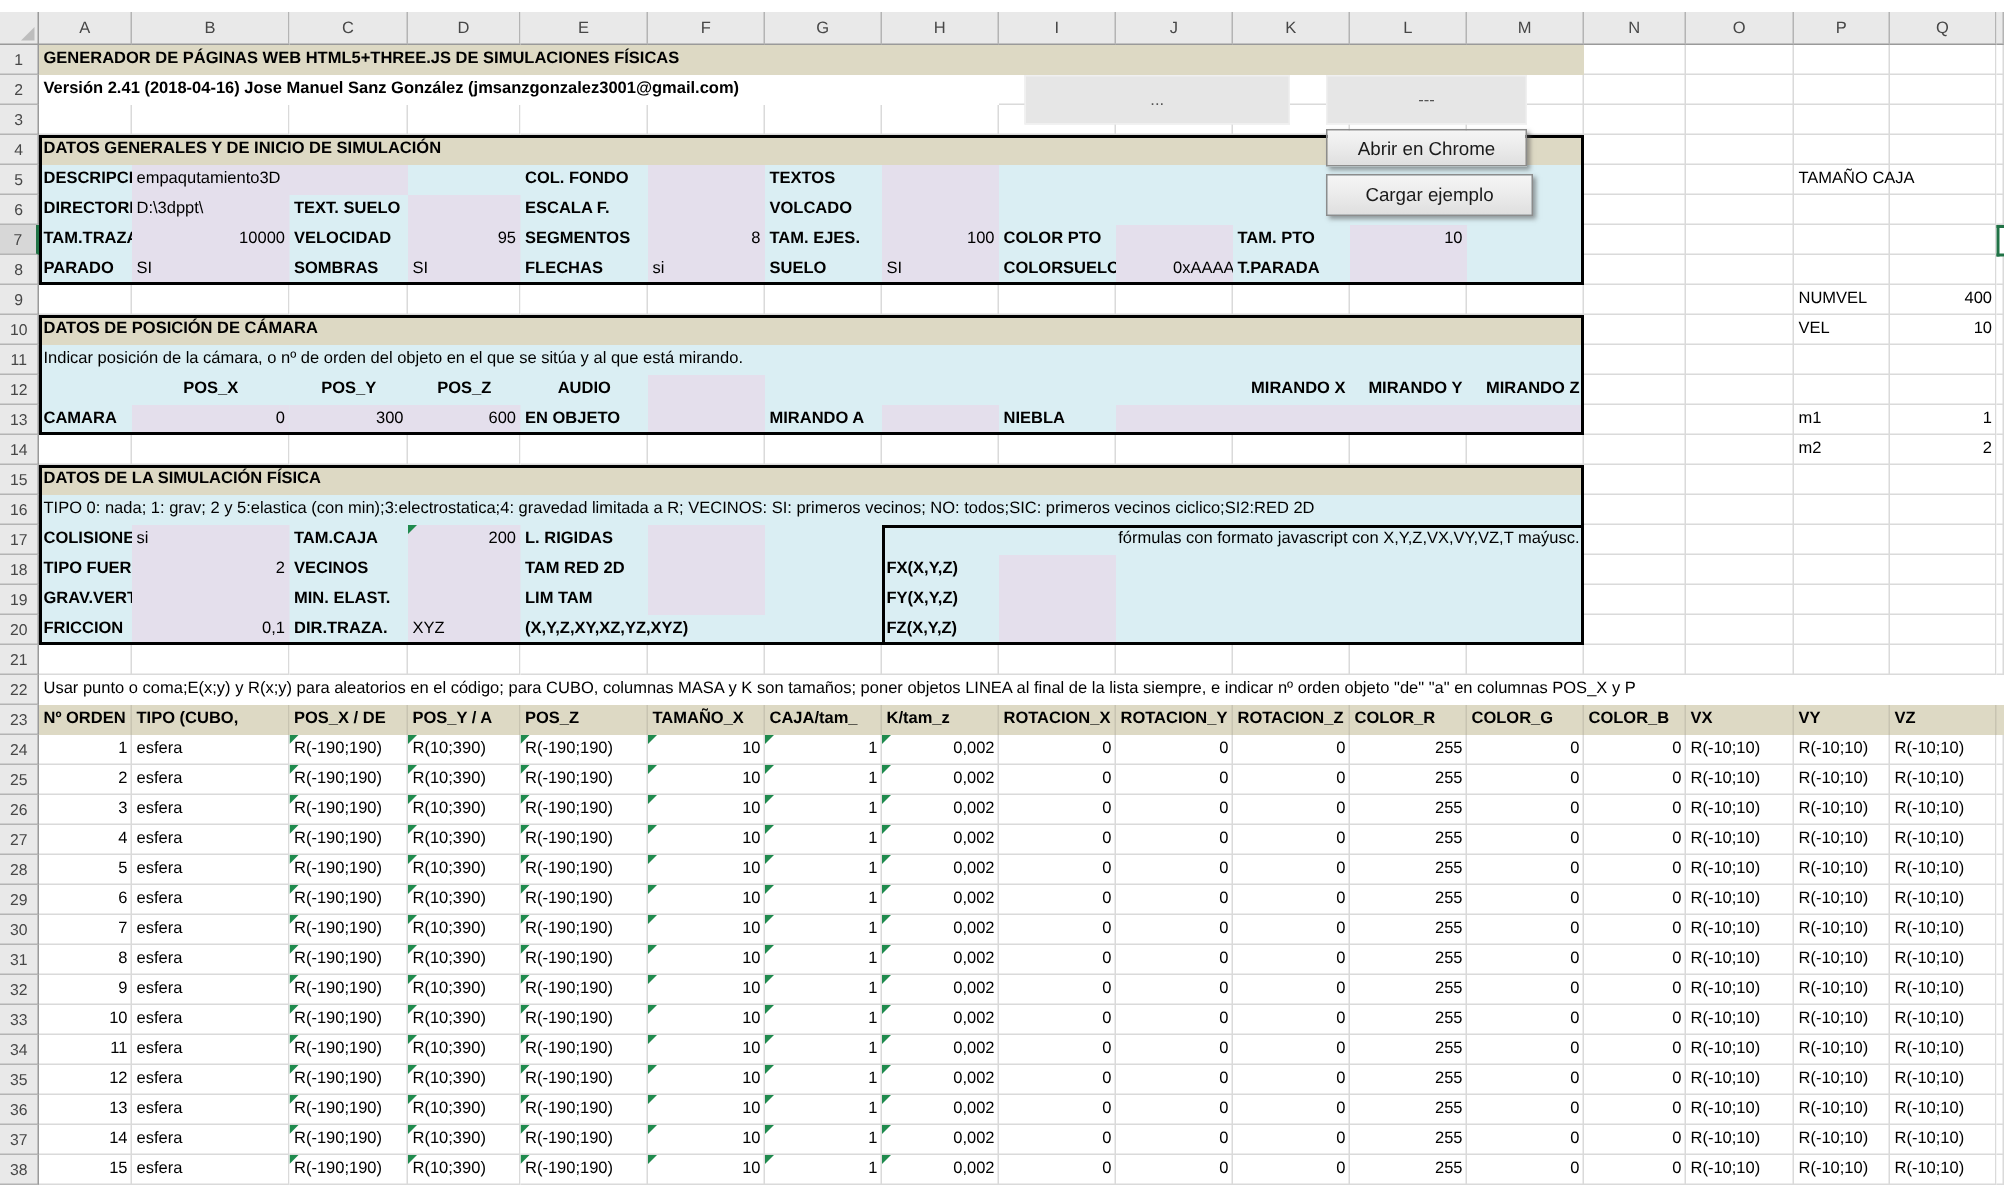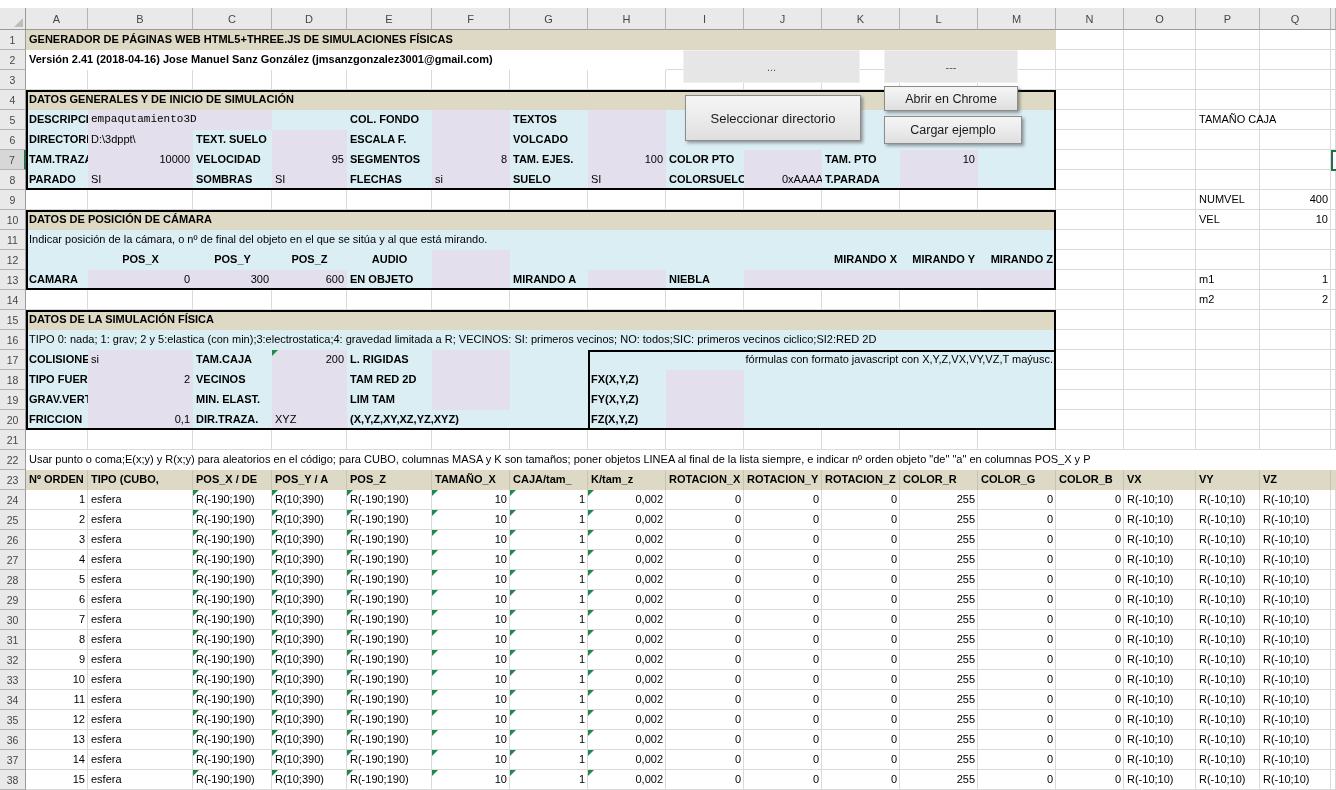--- a/index.html
+++ b/index.html
@@ -788,21 +788,21 @@
       <div class="bgcell" style="left: 1056px; top: 770px; width: 68px; height: 20px;"></div>
       <div class="bgcell" style="left: 1124px; top: 770px; width: 72px; height: 20px;"></div>
       <div class="bgcell" style="left: 1196px; top: 770px; width: 64px; height: 20px;"></div>
       <div class="bgcell" style="left: 1260px; top: 770px; width: 71px; height: 20px;"></div>
       <div class="bgcell" style="left: 1331px; top: 770px; width: 5px; height: 20px;"></div>
       <div class="cell tan b" style="left: 26px; top: 30px; width: 1030px;">GENERADOR DE PÁGINAS WEB HTML5+THREE.JS DE SIMULACIONES FÍSICAS</div>
       <div class="cell wht b" style="left: 26px; top: 50px; width: 640px;">Versión 2.41 (2018-04-16) Jose Manuel Sanz González (jmsanzgonzalez3001@gmail.com)</div>
       <div class="cell tan b" style="left: 26px; top: 90px; width: 1030px;">DATOS GENERALES Y DE INICIO DE SIMULACIÓN</div>
       <div class="cell blue" style="left: 26px; top: 110px; width: 1030px;"></div>
       <div class="cell b" style="left: 26px; top: 110px; width: 62px;">DESCRIPCION</div>
-      <div class="cell lav" style="left: 88px; top: 110px; width: 184px; font-family: Liberation Mono, monospace;">empaqutamiento3D</div>
+      <div class="cell lav" style="left: 88px; top: 110px; width: 184px;">empaqutamiento3D</div>
       <div class="cell b" style="left: 347px; top: 110px; width: 85px;">COL. FONDO</div>
       <div class="cell lav" style="left: 432px; top: 110px; width: 78px;"></div>
       <div class="cell b" style="left: 510px; top: 110px; width: 78px;">TEXTOS</div>
       <div class="cell lav" style="left: 588px; top: 110px; width: 78px;"></div>
       <div class="cell blue" style="left: 26px; top: 130px; width: 1030px;"></div>
       <div class="cell b" style="left: 26px; top: 130px; width: 62px;">DIRECTORIO</div>
       <div class="cell lav" style="left: 88px; top: 130px; width: 105px;">D:\3dppt\</div>
       <div class="cell b" style="left: 193px; top: 130px; width: 79px;">TEXT. SUELO</div>
       <div class="cell lav" style="left: 272px; top: 130px; width: 75px;"></div>
       <div class="cell b" style="left: 347px; top: 130px; width: 85px;">ESCALA F.</div>
@@ -829,21 +829,21 @@
       <div class="cell lav" style="left: 272px; top: 170px; width: 75px;">SI</div>
       <div class="cell b" style="left: 347px; top: 170px; width: 85px;">FLECHAS</div>
       <div class="cell lav" style="left: 432px; top: 170px; width: 78px;">si</div>
       <div class="cell b" style="left: 510px; top: 170px; width: 78px;">SUELO</div>
       <div class="cell lav" style="left: 588px; top: 170px; width: 78px;">SI</div>
       <div class="cell b" style="left: 666px; top: 170px; width: 78px;">COLORSUELO</div>
       <div class="cell lav" style="left: 744px; top: 170px; width: 78px; padding-left: 38px;">0xAAAA00</div>
       <div class="cell b" style="left: 822px; top: 170px; width: 78px;">T.PARADA</div>
       <div class="cell lav" style="left: 900px; top: 170px; width: 78px;"></div>
       <div class="cell tan b" style="left: 26px; top: 210px; width: 1030px;">DATOS DE POSICIÓN DE CÁMARA</div>
-      <div class="cell blue" style="left: 26px; top: 230px; width: 1030px;">Indicar posición de la cámara, o nº de final del objeto en el que se sitúa y al que está mirando.</div>
+      <div class="cell blue" style="left: 26px; top: 230px; width: 1030px;">Indicar posición de la cámara, o nº de orden del objeto en el que se sitúa y al que está mirando.</div>
       <div class="cell blue" style="left: 26px; top: 250px; width: 1030px;"></div>
       <div class="cell b c" style="left: 88px; top: 250px; width: 105px;">POS_X</div>
       <div class="cell b c" style="left: 193px; top: 250px; width: 79px;">POS_Y</div>
       <div class="cell b c" style="left: 272px; top: 250px; width: 75px;">POS_Z</div>
       <div class="cell b c" style="left: 347px; top: 250px; width: 85px;">AUDIO</div>
       <div class="cell lav" style="left: 432px; top: 250px; width: 78px;"></div>
       <div class="cell b r" style="left: 822px; top: 250px; width: 78px;">MIRANDO X</div>
       <div class="cell b r" style="left: 900px; top: 250px; width: 78px;">MIRANDO Y</div>
       <div class="cell b r" style="left: 978px; top: 250px; width: 78px;">MIRANDO Z</div>
       <div class="cell blue" style="left: 26px; top: 270px; width: 1030px;"></div>
@@ -1179,18 +1179,17 @@
     </div>
 
   <div class="secbox" style="left:26px;top:90px;width:1030px;height:100px"></div>
   <div class="secbox" style="left:26px;top:210px;width:1030px;height:80px"></div>
   <div class="secbox" style="left:26px;top:310px;width:1030px;height:120px"></div>
   <div class="secbox" style="left:588px;top:350px;width:468px;height:80px"></div>
 
   <div class="flatbox" style="left:683px;top:50px;width:177px;height:33px">...</div>
   <div class="flatbox" style="left:884px;top:50px;width:134px;height:33px">---</div>
 
-  <div class="btn3d" style="left:685px;top:95px;width:176px;height:46px">Seleccionar directorio</div>
   <div class="btn3d small" style="left:884px;top:86px;width:134px;height:25px">Abrir en Chrome</div>
   <div class="btn3d small" style="left:884px;top:116px;width:138px;height:28px">Cargar ejemplo</div>
 
   <div class="activecell"></div>
 </div>
 
 </body></html>

